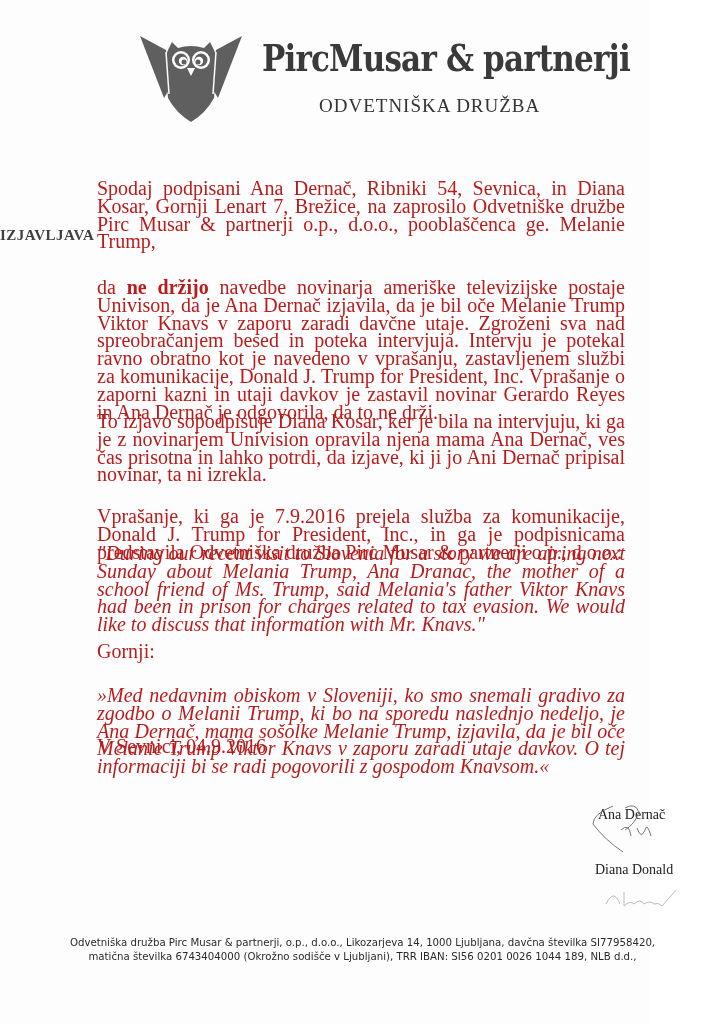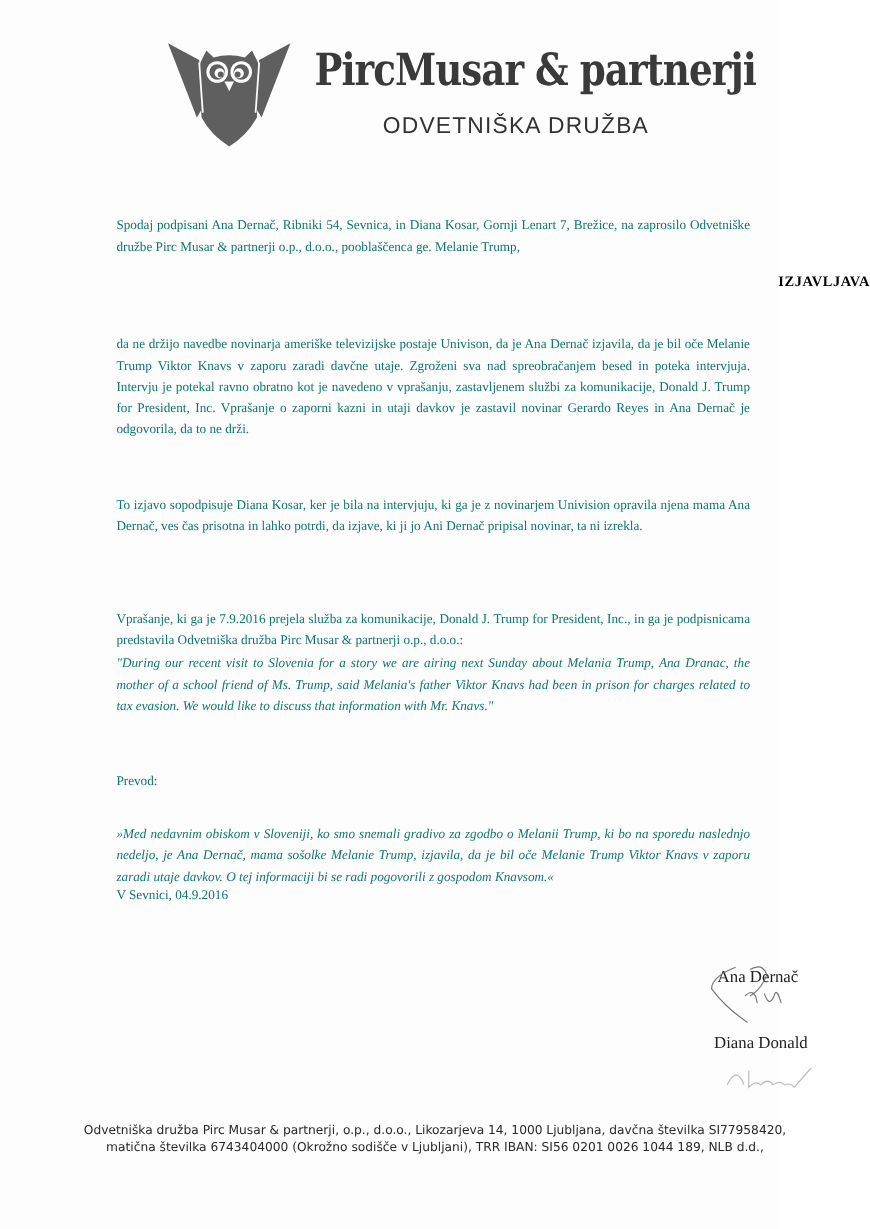--- a/index.html
+++ b/index.html
@@ -1,27 +1,27 @@
 <!DOCTYPE html>
 <html><head>
 <meta charset="utf-8">
 <style>
   html, body { margin: 0; padding: 0; background: #ffffff; }
   body { width: 725px; height: 1024px; position: relative; overflow: hidden; color: #1e1e1e; font-family: "Liberation Serif", serif; }
   .page { position: absolute; left: 0; top: 0; width: 650px; height: 1024px; background: #fdfdfd; }
 
   .logo { position: absolute; left: 136px; top: 28px; width: 110px; height: 95px; }
   .brand-title { position: absolute; left: 262px; top: 36px; font-family: "DejaVu Serif", serif; font-size: 37px; letter-spacing: -1px; color: #3a3a3a; font-weight: bold; transform: scaleX(0.84); transform-origin: left top; white-space: nowrap; }
-  .brand-sub { position: absolute; left: 319px; top: 95px; font-family: Liberation Sans, sans-serif; font-size: 19px; letter-spacing: 1px; color: #333; white-space: nowrap; }
+  .brand-sub { position: absolute; left: 319px; top: 95px; font-family: Liberation Serif, serif; font-size: 19px; letter-spacing: 1px; color: #333; white-space: nowrap; }
 
-  .p { position: absolute; left: 97px; width: 528px; font-size: 11px; line-height: 17.8px; text-align: justify; color: #0f766e; }
+  .p { position: absolute; left: 97px; width: 528px; font-size: 20px; line-height: 17.8px; text-align: justify; color: #b91c1c; }
   .p.nojust { text-align: left; }
-  .heading { position: absolute; left: 0; width: 725px; top: 227px; text-align: right; font-weight: bold; font-size: 12px; letter-spacing: 0.5px; color: #000000; }
+  .heading { position: absolute; left: 0; width: 725px; top: 227px; text-align: left; font-weight: bold; font-size: 15px; letter-spacing: 0.5px; color: #404040; }
   .italic { font-style: italic; }
-  b { font-weight: normal; }
+  b { font-weight: bold; }
 
   .sig { position: absolute; font-size: 14px; color: #222; white-space: nowrap; }
   .scribble { position: absolute; }
 
   .footer { position: absolute; left: 60px; width: 605px; top: 936px; text-align: center; font-family: "DejaVu Sans", sans-serif; font-size: 10.2px; line-height: 13.6px; color: #2a2a2a; }
   .footer b { font-weight: normal; }
 </style>
 </head>
 <body>
 
@@ -58,21 +58,21 @@
   <div class="heading">IZJAVLJAVA</div>
 
   <div class="p" style="top:279px;"><span>da </span><b>ne držijo</b><span> navedbe novinarja ameriške televizijske postaje Univison, da je Ana Dernač izjavila, da je bil oče Melanie Trump Viktor Knavs v zaporu zaradi davčne utaje. Zgroženi sva nad spreobračanjem besed in poteka intervjuja. Intervju je potekal ravno obratno kot je navedeno v vprašanju, zastavljenem službi za komunikacije, Donald J. Trump for President, Inc. Vprašanje o zaporni kazni in utaji davkov je zastavil novinar Gerardo Reyes in Ana Dernač je odgovorila, da to ne drži.</span></div>
 
   <div class="p" style="top:413px;">To izjavo sopodpisuje Diana Kosar, ker je bila na intervjuju, ki ga je z novinarjem Univision opravila njena mama Ana Dernač, ves čas prisotna in lahko potrdi, da izjave, ki ji jo Ani Dernač pripisal novinar, ta ni izrekla.</div>
 
   <div class="p" style="top:484px;margin-top:24px;">Vprašanje, ki ga je 7.9.2016 prejela služba za komunikacije, Donald J. Trump for President, Inc., in ga je podpisnicama predstavila Odvetniška družba Pirc Musar &amp; partnerji o.p., d.o.o.:</div>
 
   <div class="p italic" style="top:545px;">"During our recent visit to Slovenia for a story we are airing next Sunday about Melania Trump, Ana Dranac, the mother of a school friend of Ms. Trump, said Melania's father Viktor Knavs had been in prison for charges related to tax evasion. We would like to discuss that information with Mr. Knavs."</div>
 
-  <div class="p nojust" style="top:643px;">Prevod:</div>
+  <div class="p nojust" style="top:643px;">Gornji:</div>
   <div class="p italic" style="top:687px;">»Med nedavnim obiskom v Sloveniji, ko smo snemali gradivo za zgodbo o Melanii Trump, ki bo na sporedu naslednjo nedeljo, je Ana Dernač, mama sošolke Melanie Trump, izjavila, da je bil oče Melanie Trump Viktor Knavs v zaporu zaradi utaje davkov. O tej informaciji bi se radi pogovorili z gospodom Knavsom.«</div>
 
   <div class="p nojust" style="top:738px;">V Sevnici, 04.9.2016</div>
 
   <div class="sig" style="left:598px; top:807px;">Ana Dernač</div>
   <svg class="scribble" style="left:585px; top:800px;" width="90" height="55" viewBox="0 0 90 55">
     <path d="M28 6 Q8 14 8 24 Q20 40 38 52 M40 8 Q50 2 54 12 Q50 24 40 30 M36 30 Q44 22 46 36 M52 28 Q56 40 60 30 Q62 22 66 36" stroke="#777" stroke-width="1" fill="none"></path>
   </svg>
 
   <div class="sig" style="left:595px; top:862px;">Diana Donald</div>

